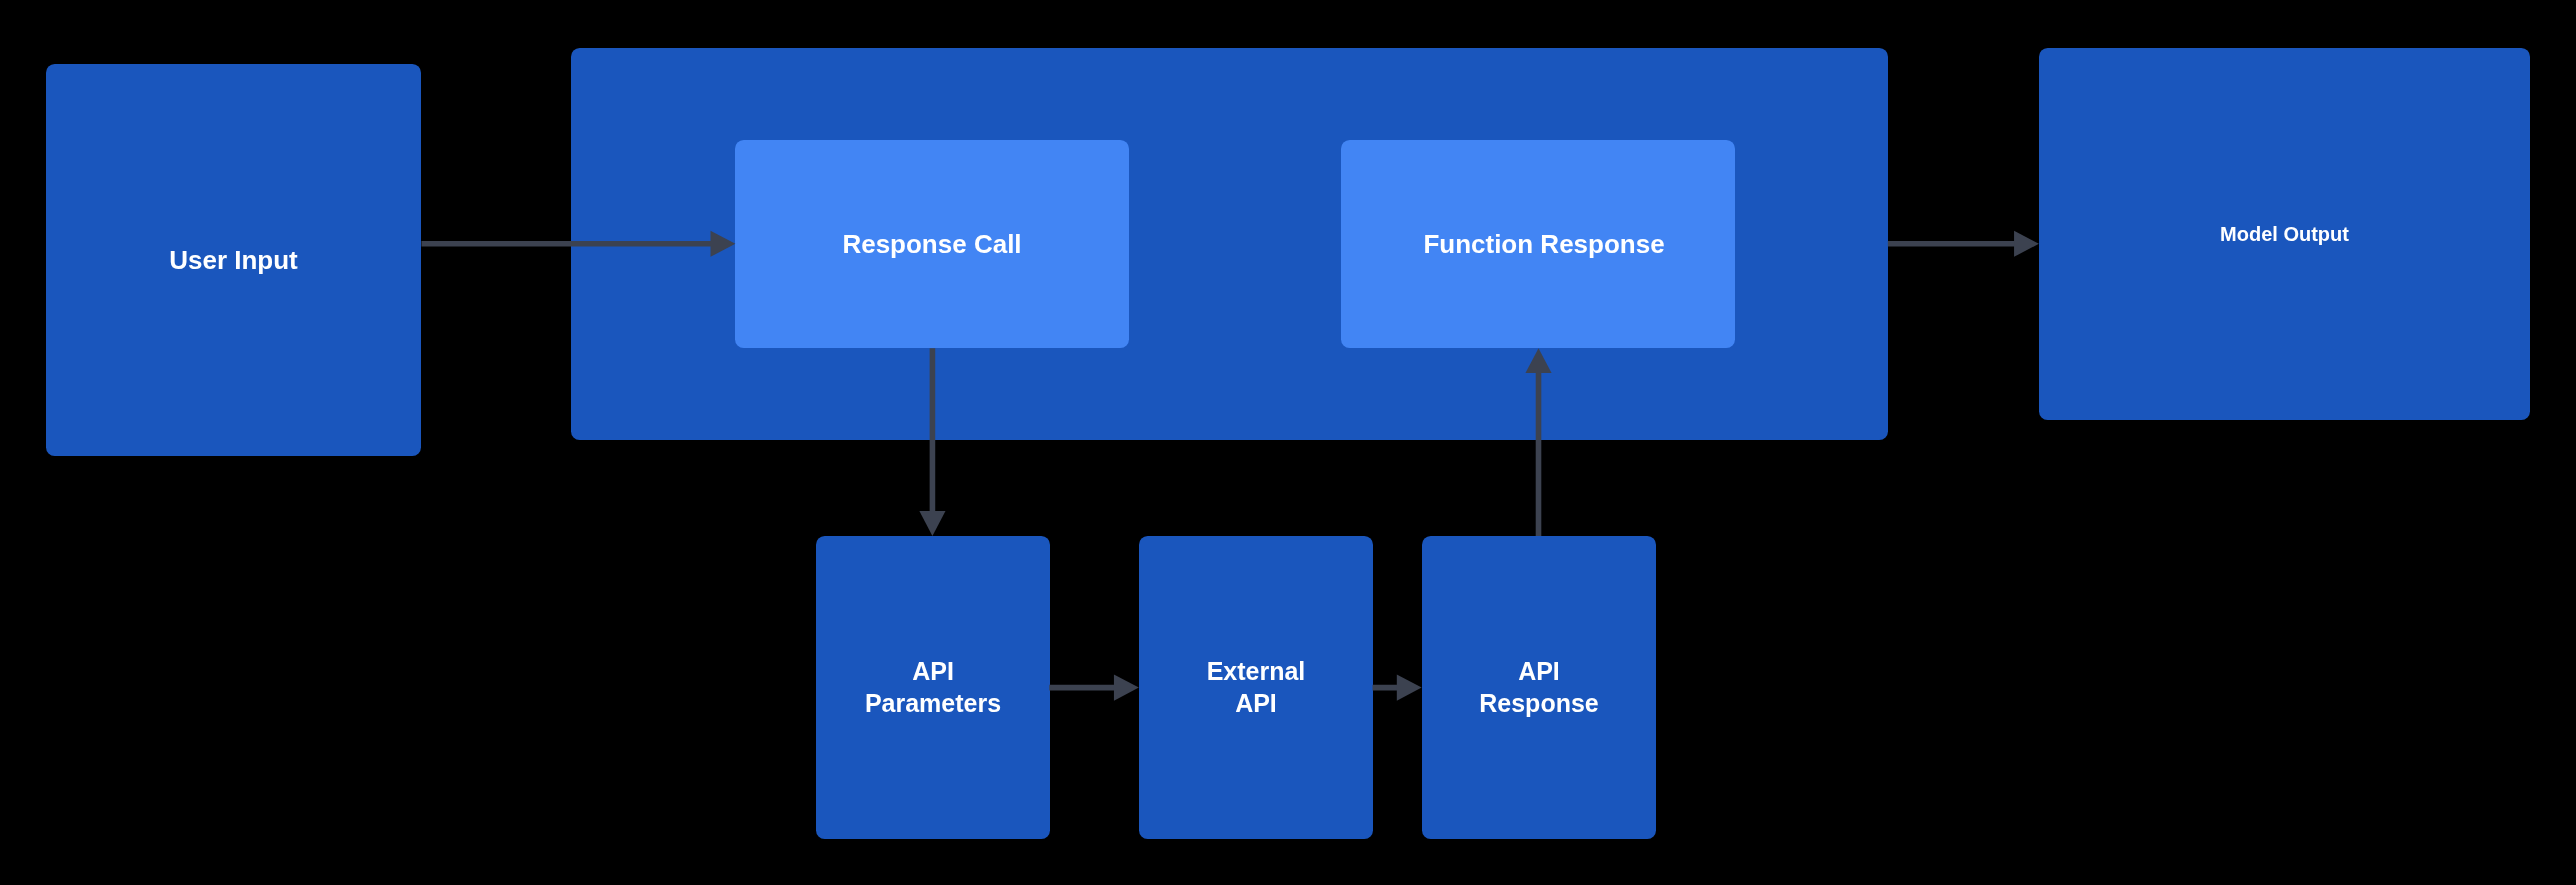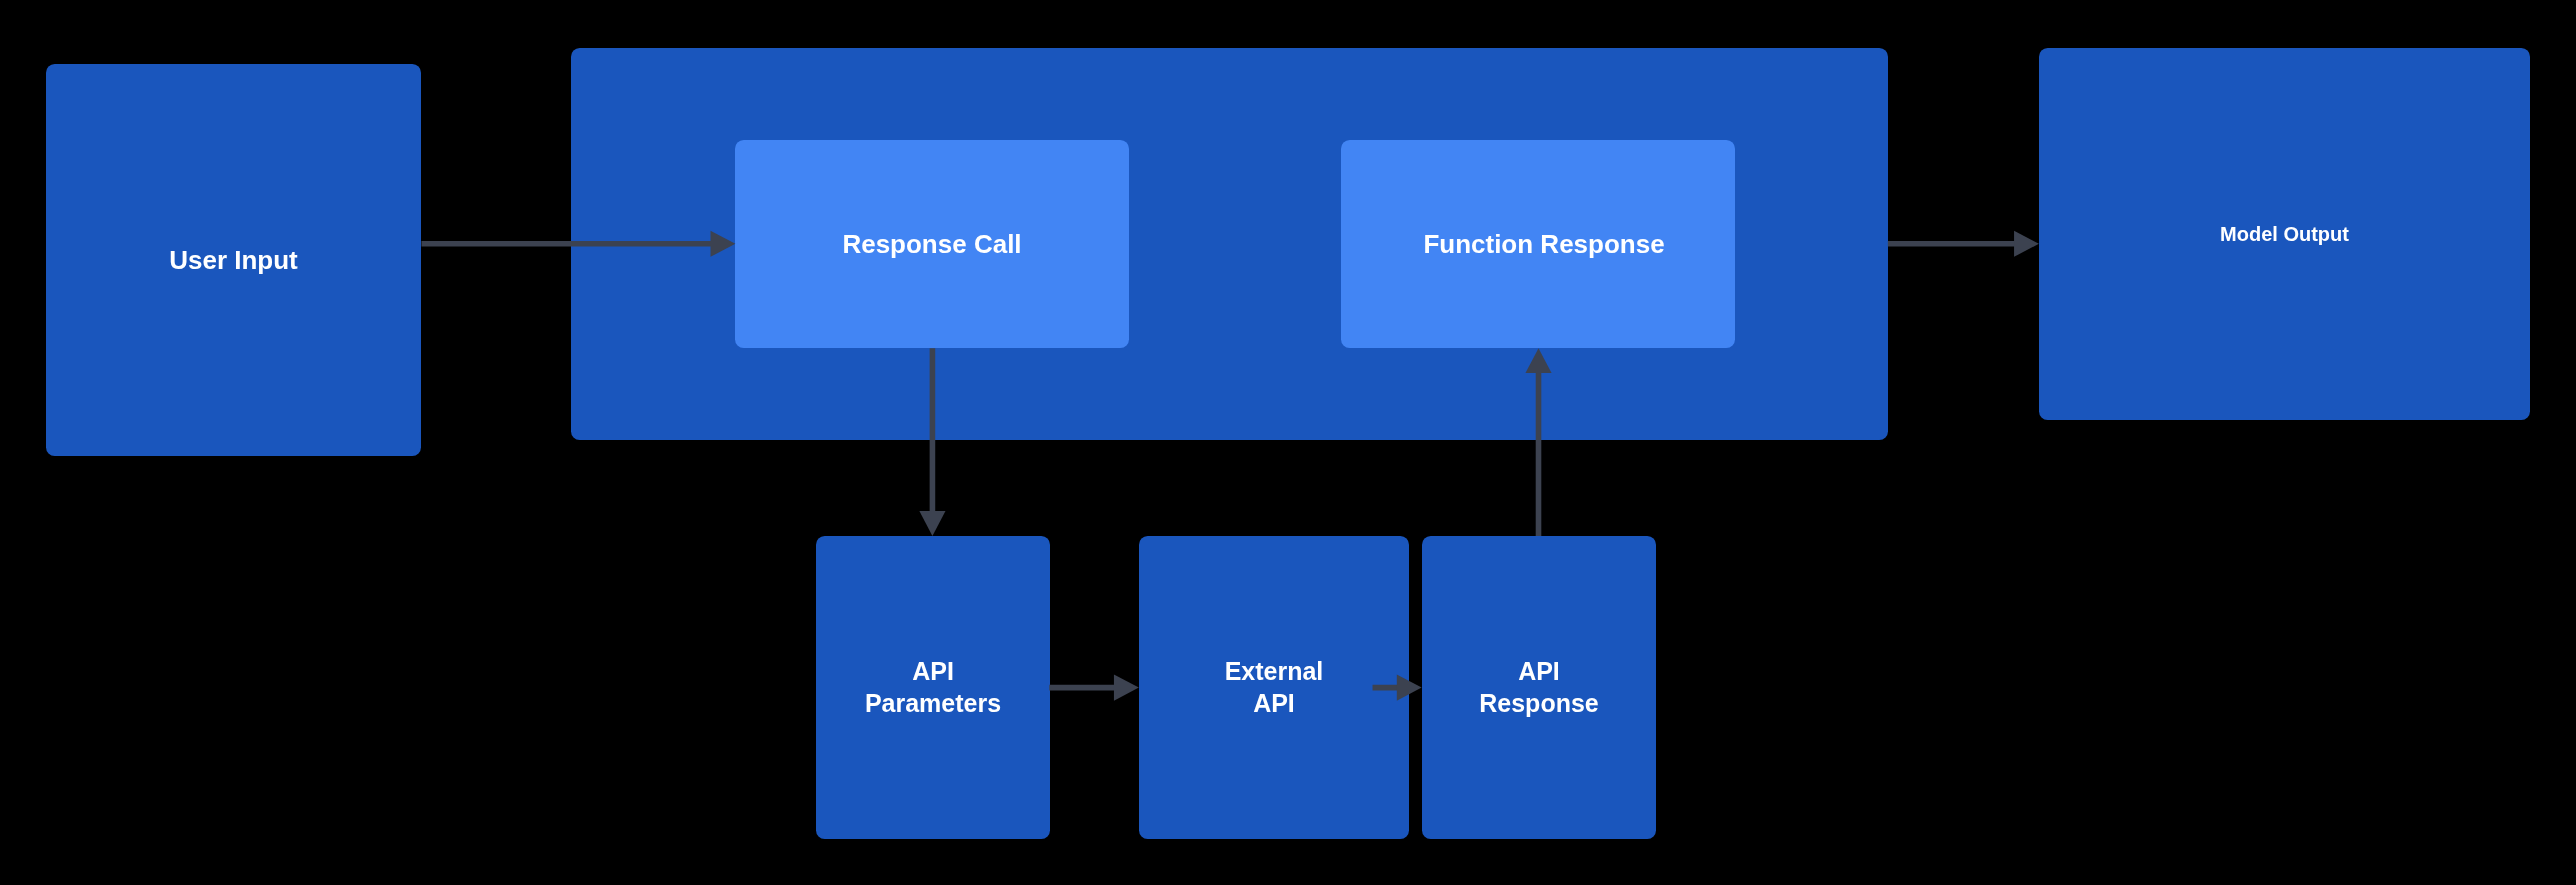--- a/index.html
+++ b/index.html
@@ -75,21 +75,21 @@
   }
   #node-model-output {
     left: 2039px; top: 48px;  width: 491px; height: 372px;
     font-size: 20px;
   }
   #node-api-parameters {
     left: 816px; top: 536px; width: 234px; height: 303px;
     font-size: 25px;
   }
   #node-external-api {
-    left: 1139px; top: 536px; width: 270px; height: 303px;
+    left: 1139px; top: 536px; width: 234px; height: 303px;
     font-size: 25px;
   }
   #node-api-response {
     left: 1422px; top: 536px; width: 234px; height: 303px;
     font-size: 25px;
   }
 
   
   #connector-layer {
     position: absolute;

